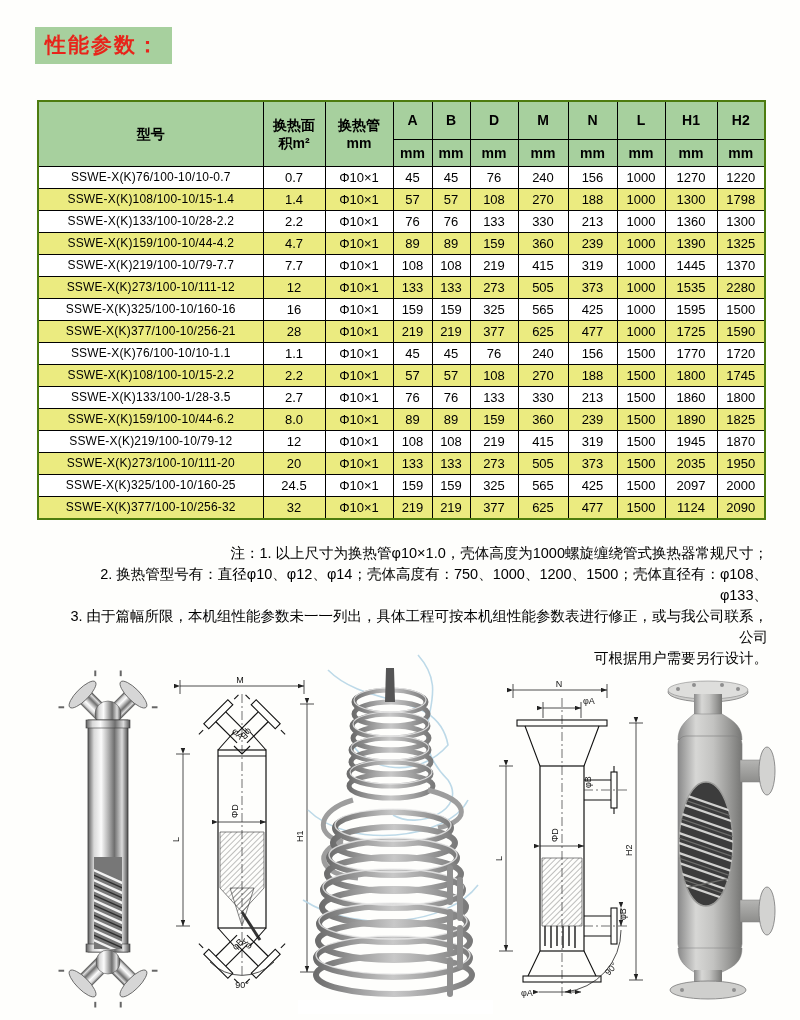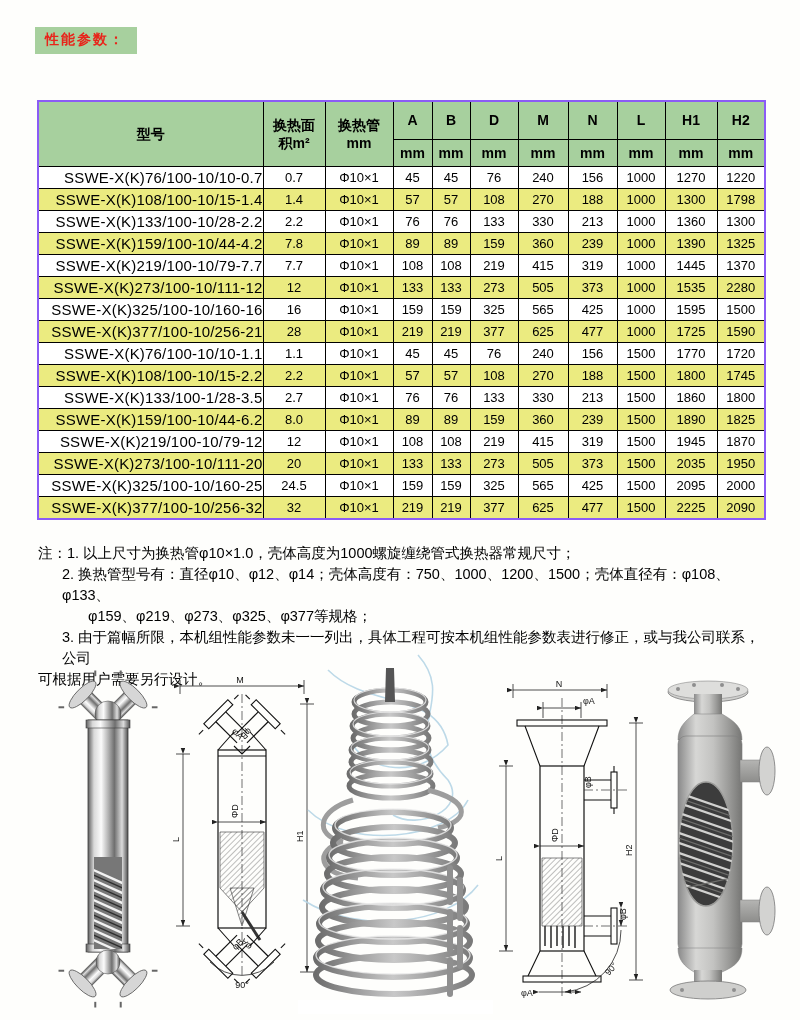--- a/index.html
+++ b/index.html
@@ -5,45 +5,45 @@
   html,body{margin:0;padding:0;}
   body{
     width:800px;height:1020px;position:relative;background:#fefefc;
     font-family:"Liberation Sans","DejaVu Sans",sans-serif;color:#000;
     overflow:hidden;
   }
   
   .title-badge{
     position:absolute;left:35px;top:27px;
     background:#a7d09e;color:#e8241a;
-    font-size:14px;font-weight:bold;
+    font-size:21px;font-weight:bold;
     padding:4px 12px 5px 10px;letter-spacing:2px;
   }
   
   .spec-table-wrap{position:absolute;left:37px;top:100px;}
   table.spec{
     border-collapse:collapse;table-layout:fixed;width:728px;
-    border:2px solid #8b5cf6;
+    border:2px solid #4d7c0f;
   }
   table.spec th,table.spec td{
     border:1px solid #000;text-align:center;vertical-align:middle;
     padding:0;overflow:hidden;white-space:nowrap;
   }
   table.spec thead th{background:#a7d09e;font-size:14px;font-weight:bold;}
   th.hdr-big{height:64px;line-height:18px;}
   th.hdr-dim{height:36px;font-size:13px;}
   th.hdr-unit{height:26px;font-size:12px;font-weight:normal;}
   table.spec tbody td{height:21px;font-size:13px;line-height:21px;}
-  table.spec tbody td.model{font-size:15px;letter-spacing:0.2px;text-align:right;}
+  table.spec tbody td.model{font-size:12px;letter-spacing:0.2px;}
   tr.plain td{background:#ffffff;}
   tr.zebra td{background:#ebeb80;}
   
   .notes{
     position:absolute;left:38px;top:543px;width:730px;
-    font-size:14.5px;line-height:21px;color:#000;
+    font-size:14.5px;line-height:21px;color:#000;text-align:right;
   }
   .notes .n1{padding-left:0;}
   .notes .n2{padding-left:24px;}
   .notes .n3{padding-left:50px;}
   .notes .n4{padding-left:24px;}
   .notes .n5{padding-left:0;}
   
   .figures{position:absolute;left:0;top:650px;width:800px;height:365px;}
   .fig{position:absolute;}
   .fig svg{display:block;}
@@ -138,21 +138,21 @@
           <td>76</td>
           <td>133</td>
           <td>330</td>
           <td>213</td>
           <td>1000</td>
           <td>1360</td>
           <td>1300</td>
         </tr>
         <tr class="zebra">
           <td class="model">SSWE-X(K)159/100-10/44-4.2</td>
-          <td>7.8</td>
+          <td>4.7</td>
           <td>Φ10×1</td>
           <td>89</td>
           <td>89</td>
           <td>159</td>
           <td>360</td>
           <td>239</td>
           <td>1000</td>
           <td>1390</td>
           <td>1325</td>
         </tr>
@@ -289,44 +289,43 @@
         <tr class="plain">
           <td class="model">SSWE-X(K)325/100-10/160-25</td>
           <td>24.5</td>
           <td>Φ10×1</td>
           <td>159</td>
           <td>159</td>
           <td>325</td>
           <td>565</td>
           <td>425</td>
           <td>1500</td>
-          <td>2095</td>
+          <td>2097</td>
           <td>2000</td>
         </tr>
         <tr class="zebra">
           <td class="model">SSWE-X(K)377/100-10/256-32</td>
           <td>32</td>
           <td>Φ10×1</td>
           <td>219</td>
           <td>219</td>
           <td>377</td>
           <td>625</td>
           <td>477</td>
           <td>1500</td>
-          <td>2225</td>
+          <td>1124</td>
           <td>2090</td>
         </tr>
       </tbody>
   </table>
 </div>
 
 <div class="notes">
   <div class="n1">注：1. 以上尺寸为换热管φ10×1.0，壳体高度为1000螺旋缠绕管式换热器常规尺寸；</div>
   <div class="n2">2. 换热管型号有：直径φ10、φ12、φ14；壳体高度有：750、1000、1200、1500；壳体直径有：φ108、φ133、</div>
-  <div class="n3">φ159、φ219、φ273、φ325、φ377等规格；</div>
   <div class="n4">3. 由于篇幅所限，本机组性能参数未一一列出，具体工程可按本机组性能参数表进行修正，或与我公司联系，公司</div>
   <div class="n5">可根据用户需要另行设计。</div>
 </div>
 
 <div class="figures">
 
   <div class="fig" style="left:45px;top:12px;">
     <svg width="135" height="348" viewBox="0 0 135 348">
       <defs>
         <linearGradient id="chrome" x1="0" y1="0" x2="1" y2="0">

